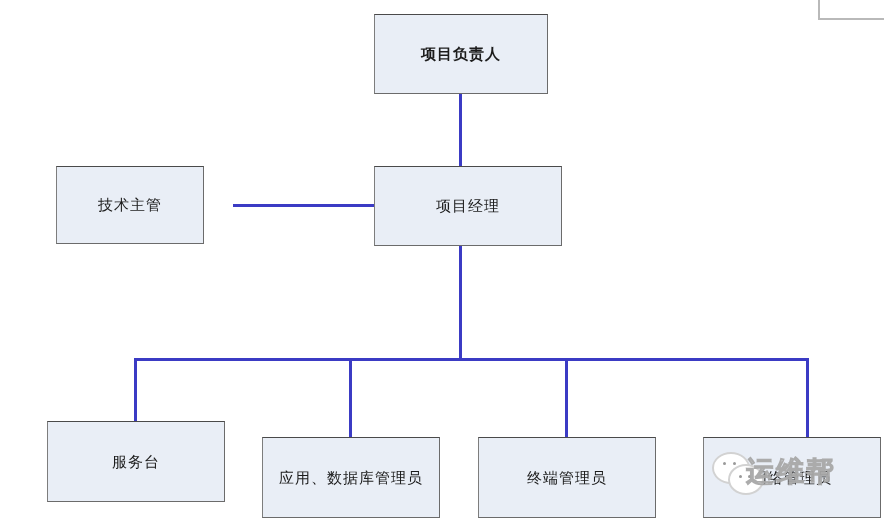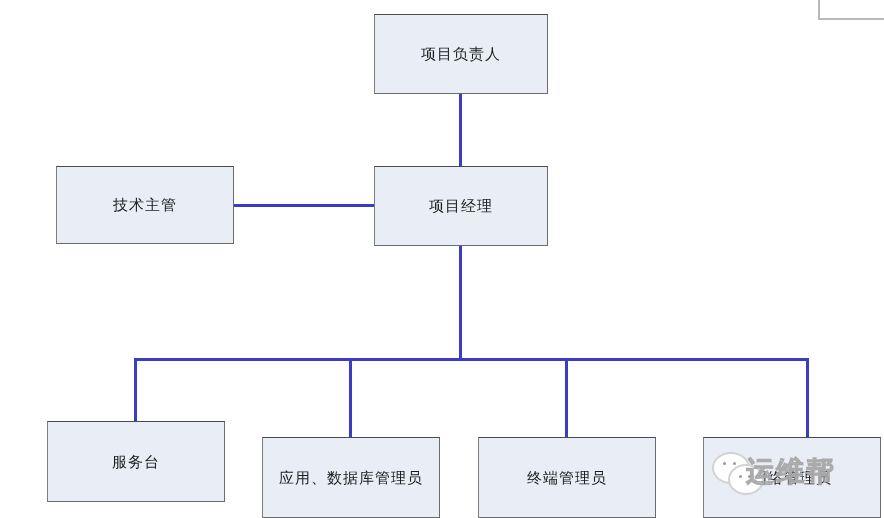--- a/index.html
+++ b/index.html
@@ -31,23 +31,23 @@
   }
   .node-label {
     font-size: 15px;
     color: #1b1b1b;
     letter-spacing: 1px;
     line-height: 1.2;
     white-space: nowrap;
     text-align: center;
   }
 
-  .n-leader  { left: 374px; top: 14px;  width: 174px; height: 80px; }
-  .n-tech    { left: 56px;  top: 166px; width: 178px; height: 78px; justify-content: center; }
-  .n-pm      { left: 374px; top: 166px; width: 174px; height: 80px; }
+  .n-leader  { left: 374px; top: 14px;  width: 174px; height: 80px; font-weight: bold; }
+  .n-tech    { left: 56px;  top: 166px; width: 148px; height: 78px; justify-content: center; }
+  .n-pm      { left: 374px; top: 166px; width: 188px; height: 80px; }
   .n-b1      { left: 47px;  top: 421px; width: 178px; height: 81px; }
   .n-b2      { left: 262px; top: 437px; width: 178px; height: 81px; }
   .n-b3      { left: 478px; top: 437px; width: 178px; height: 81px; }
   .n-b4      { left: 703px; top: 437px; width: 178px; height: 81px; }
 
   
   .conn {
     position: absolute;
     background: #3b3bc4;
     z-index: 1;

